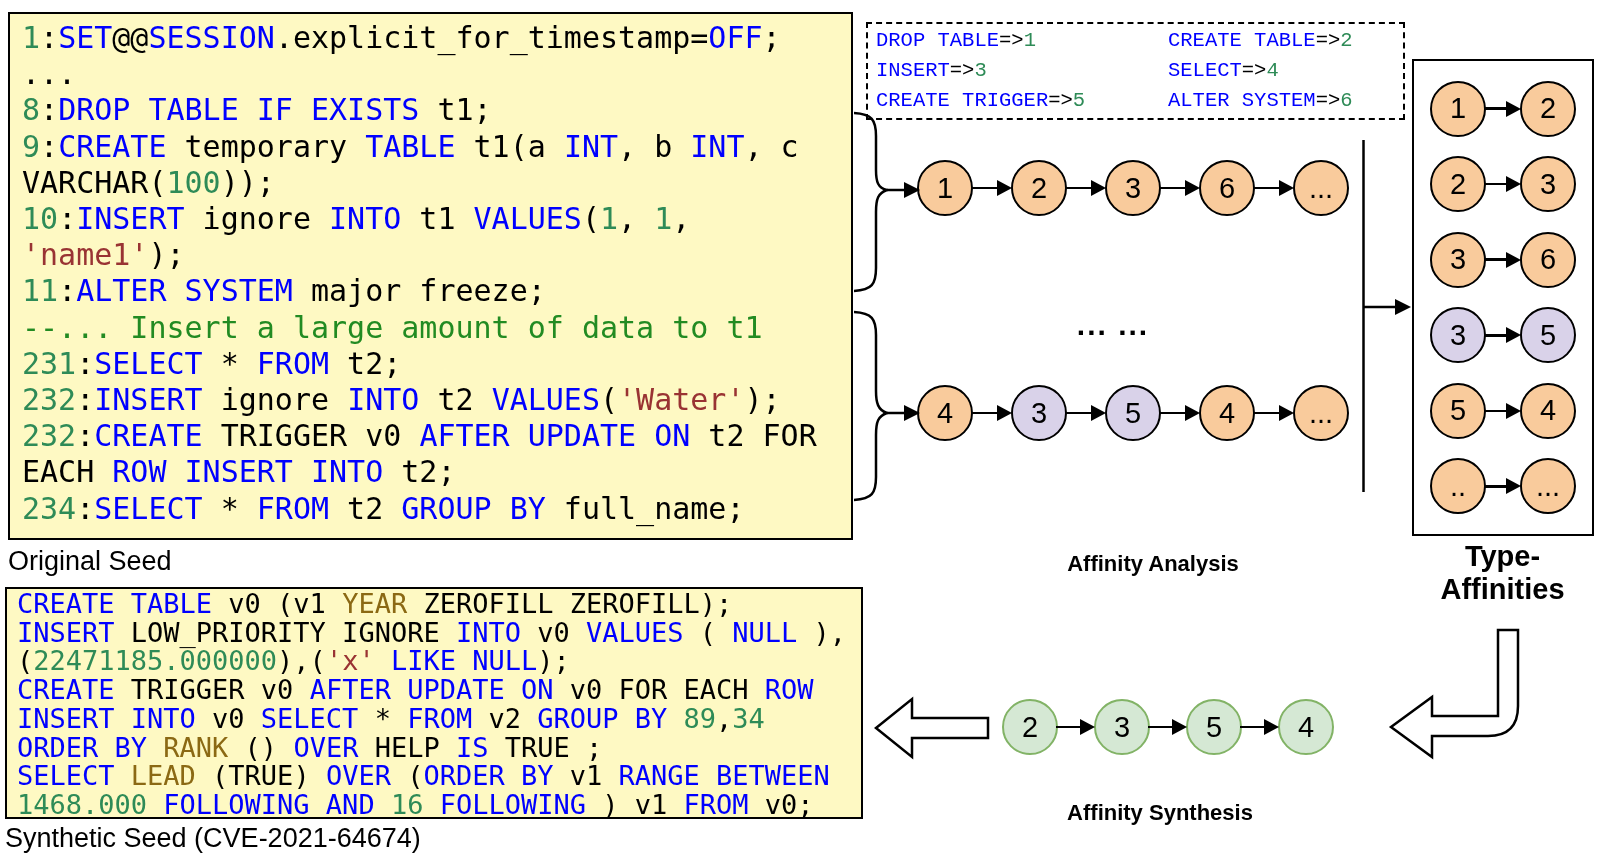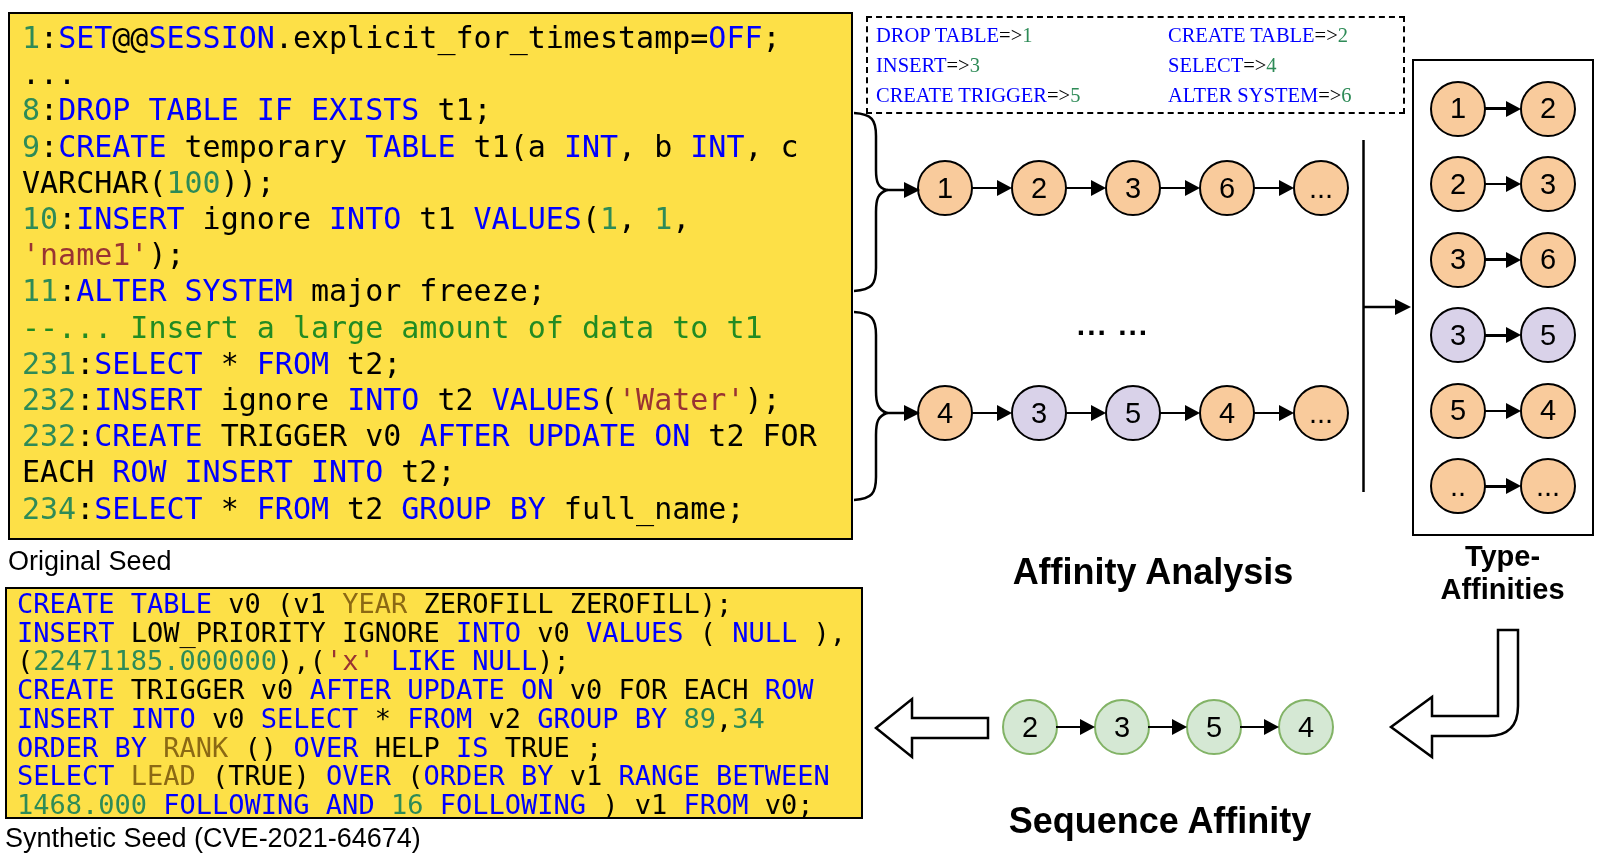--- a/index.html
+++ b/index.html
@@ -1,44 +1,44 @@
 <!DOCTYPE html>
 <html style="--plain: #000000; --keyword: #0000FF; --number: #2E8B57; --string: #993333; --function: #8B6914; --comment: #228B22; --node_orange: #F9CB9C; --node_purple: #D9D2E9; --node_green: #D5E8D4; --node_green_border: #82B366; --node_border: #000000;"><head>
 <meta charset="utf-8">
 <style>
   html,body{margin:0;padding:0;background:#fff}
   body{position:relative;width:1600px;height:861px;overflow:hidden;font-family:"Liberation Sans",sans-serif;color:#000}
 
   
-  .code-box{position:absolute;background:#fde047;border:2.5px solid #000;box-sizing:border-box;
+  .code-box{position:absolute;background:#fef9c3;border:2.5px solid #000;box-sizing:border-box;
             font-family:"DejaVu Sans Mono",monospace;white-space:pre;overflow:hidden}
   #original-box{left:8px;top:12px;width:845px;height:528px;font-size:30px;line-height:36.2px;padding:6px 0 0 12px}
   #synthetic-box{left:5px;top:587px;width:858px;height:232px;font-size:27px;line-height:28.7px;padding:1px 0 0 10px}
   .code-line{white-space:pre}
 
   .tok-p  {color:var(--plain)}
   .tok-kw {color:var(--keyword)}
   .tok-num{color:var(--number)}
   .tok-str{color:var(--string)}
   .tok-fn {color:var(--function)}
   .tok-cmt{color:var(--comment)}
 
   
   .caption{position:absolute;font-size:27px}
   #caption-original{left:8px;top:546px;width:845px}
   #caption-synthetic{left:5px;top:823px;width:858px}
-  .diagram-label{position:absolute;font-weight:bold;font-size:36px;text-align:center}
+  .diagram-label{position:absolute;font-weight:bold;font-size:22px;text-align:center}
   #affinity-label{left:953px;top:551px;width:400px}
   #sequence-label{left:960px;top:800px;width:400px}
   #type-label{left:1402px;top:540px;width:201px;font-size:29px;line-height:33px}
   #chains-ellipsis{position:absolute;left:1013px;top:308px;width:200px;text-align:center;font-weight:bold;font-size:30px;letter-spacing:2px}
 
   
-  #legend-box{position:absolute;left:866px;top:16px;width:539px;height:98px;border:2.5px dashed #000;
-              box-sizing:border-box;padding:2px 0 0 8px;font-family:Liberation Serif, serif;
+  #legend-box{position:absolute;left:866px;top:22px;width:539px;height:98px;border:2.5px dashed #000;
+              box-sizing:border-box;padding:2px 0 0 8px;font-family:Liberation Mono, monospace;
               font-size:20.5px;line-height:30px;white-space:pre}
   .legend-row{display:flex}
   .legend-left{width:292px}
 
   
   .chain{position:absolute;display:flex;align-items:center}
   #chain1{left:917px;top:160px}
   #chain2{left:917px;top:385px}
   #seq-chain{left:1002px;top:699px}
   .node{width:56px;height:56px;border:2.5px solid var(--node_border);border-radius:50%;box-sizing:border-box;
@@ -133,21 +133,21 @@
 
 <div id="seq-chain" class="chain">
     <div class="node green">2</div>
     <div class="arrow-line mid"></div>
     <div class="node green">3</div>
     <div class="arrow-line mid"></div>
     <div class="node green">5</div>
     <div class="arrow-line mid"></div>
     <div class="node green">4</div>
   </div>
-<div id="sequence-label" class="diagram-label">Sequence Affinity</div>
+<div id="sequence-label" class="diagram-label">Affinity Synthesis</div>
 
 <div id="synthetic-box" class="code-box"><div class="code-line"><span class="tok-kw">CREATE TABLE</span><span class="tok-p"> v0 (v1 </span><span class="tok-fn">YEAR</span><span class="tok-p"> ZEROFILL ZEROFILL);</span></div><div class="code-line"><span class="tok-kw">INSERT</span><span class="tok-p"> LOW_PRIORITY IGNORE </span><span class="tok-kw">INTO</span><span class="tok-p"> v0 </span><span class="tok-kw">VALUES</span><span class="tok-p"> ( </span><span class="tok-kw">NULL</span><span class="tok-p"> ),</span></div><div class="code-line"><span class="tok-p">(</span><span class="tok-num">22471185.000000</span><span class="tok-p">),(</span><span class="tok-str">'x'</span><span class="tok-p"> </span><span class="tok-kw">LIKE NULL</span><span class="tok-p">);</span></div><div class="code-line"><span class="tok-kw">CREATE</span><span class="tok-p"> TRIGGER v0 </span><span class="tok-kw">AFTER UPDATE ON</span><span class="tok-p"> v0 FOR EACH </span><span class="tok-kw">ROW</span></div><div class="code-line"><span class="tok-kw">INSERT INTO</span><span class="tok-p"> v0 </span><span class="tok-kw">SELECT</span><span class="tok-p"> * </span><span class="tok-kw">FROM</span><span class="tok-p"> v2 </span><span class="tok-kw">GROUP BY</span><span class="tok-p"> </span><span class="tok-num">89</span><span class="tok-p">,</span><span class="tok-num">34</span></div><div class="code-line"><span class="tok-kw">ORDER BY</span><span class="tok-p"> </span><span class="tok-fn">RANK</span><span class="tok-p"> () </span><span class="tok-kw">OVER</span><span class="tok-p"> HELP </span><span class="tok-kw">IS</span><span class="tok-p"> TRUE ;</span></div><div class="code-line"><span class="tok-kw">SELECT</span><span class="tok-p"> </span><span class="tok-fn">LEAD</span><span class="tok-p"> (TRUE) </span><span class="tok-kw">OVER</span><span class="tok-p"> (</span><span class="tok-kw">ORDER BY</span><span class="tok-p"> v1 </span><span class="tok-kw">RANGE BETWEEN</span></div><div class="code-line"><span class="tok-num">1468.000</span><span class="tok-p"> </span><span class="tok-kw">FOLLOWING AND</span><span class="tok-p"> </span><span class="tok-num">16</span><span class="tok-p"> </span><span class="tok-kw">FOLLOWING</span><span class="tok-p"> ) v1 </span><span class="tok-kw">FROM</span><span class="tok-p"> v0;</span></div></div>
 <div id="caption-synthetic" class="caption">Synthetic Seed (CVE-2021-64674)</div>
 
 <svg id="connector-svg" width="1600" height="861" viewBox="0 0 1600 861">
 
   <path d="M 854 113 C 872 114 876 120 876 136 L 876 170 C 876 182 878 188 887 190 C 878 193 876 199 876 212 L 876 268 C 876 284 872 290 854 291" fill="none" stroke="#000" stroke-width="2.5"></path>
   <line x1="887" y1="190" x2="906" y2="190" stroke="#000" stroke-width="2.5"></line>
   <polygon points="920,190 904,182 904,198" fill="#000"></polygon>
 

